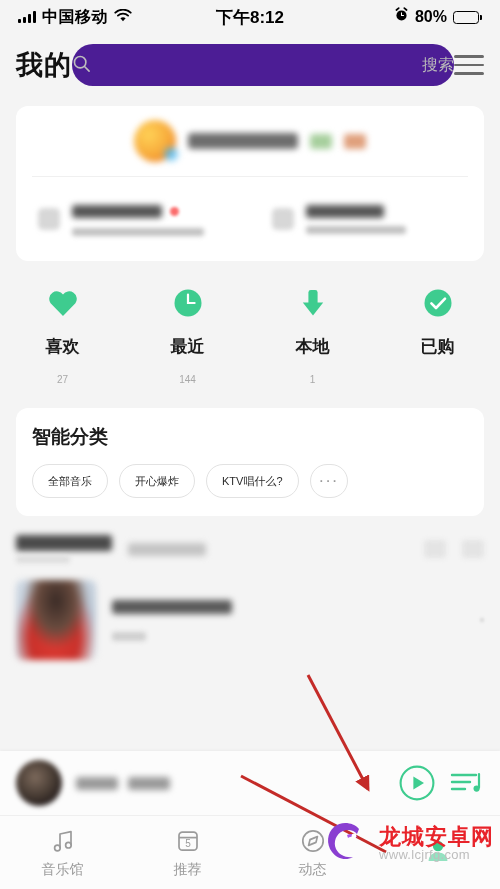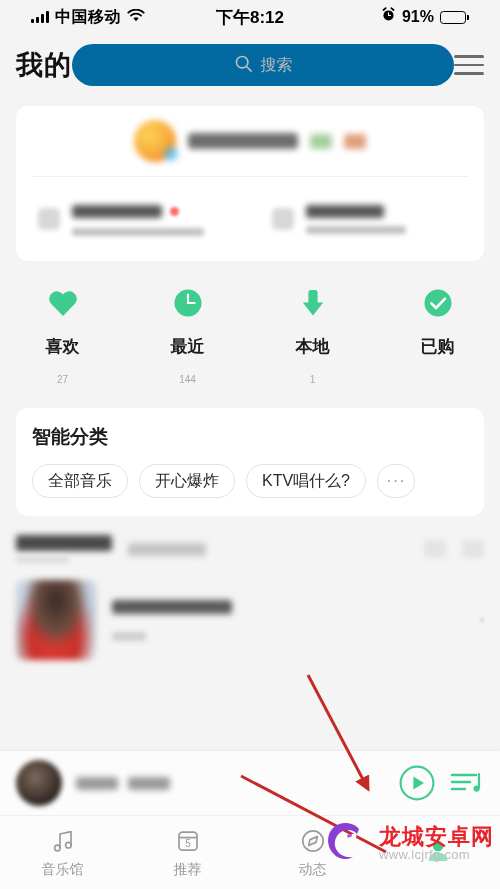--- a/index.html
+++ b/index.html
@@ -7,21 +7,21 @@
     width:500px; height:889px;
     background:#f4f4f4;
     font-family:"Liberation Sans","DejaVu Sans",sans-serif;
     overflow:hidden;
   }
   #app { position:relative; width:500px; height:889px; background:#f4f4f4; }
 
   
   .statusbar{
     height:34px; display:flex; align-items:center;
-    padding:0 31px; background:#f4f4f4; font-size:17px; font-weight:bold; color:#000;
+    padding:0 18px; background:#f4f4f4; font-size:17px; font-weight:bold; color:#000;
   }
   .sb-left{display:flex;align-items:center;gap:6px;}
   .sb-center{position:absolute;left:0;right:0;text-align:center;font-size:17px;font-weight:bold;pointer-events:none;}
   .sb-right{margin-left:auto;display:flex;align-items:center;gap:6px;position:relative;z-index:2;}
   .bars{display:flex;align-items:flex-end;gap:2px;height:12px;}
   .bars i{display:block;width:3px;background:#000;border-radius:1px;}
   .bars i:nth-child(1){height:4px;}
   .bars i:nth-child(2){height:6px;}
   .bars i:nth-child(3){height:9px;}
   .bars i:nth-child(4){height:12px;}
@@ -29,22 +29,22 @@
   .batt{display:flex;align-items:center;}
   .batt-body{width:26px;height:13px;border:1.6px solid #000;border-radius:3.5px;padding:1.4px;}
   .batt-fill{height:100%;background:#000;border-radius:1.5px;}
   .batt-cap{width:2px;height:5px;background:#000;border-radius:0 1px 1px 0;margin-left:1px;}
   .pct{font-size:16px;font-weight:bold;}
 
   
   .header{height:62px;display:flex;align-items:center;padding:0 16px;background:#f4f4f4;}
   .page-title{font-size:27px;font-weight:bold;color:#111;letter-spacing:1px;}
   .searchbar{
-    flex:1;height:42px;background:#0369a1;border-radius:21px;
-    display:flex;align-items:center;justify-content:center;gap:8px;
+    flex:1;height:42px;background:#4c1d95;border-radius:21px;
+    display:flex;align-items:center;justify-content:space-between;gap:8px;
   }
   .search-ph{color:#b9b9b9;font-size:16px;}
   .hamburger{width:30px;display:flex;flex-direction:column;gap:6px;cursor:pointer;}
   .hamburger span{display:block;height:2.6px;background:#6a6a6a;border-radius:2px;}
 
   
   .card{background:#fff;border-radius:12px;margin:0 16px;}
   .profile-card{margin-top:10px;overflow:hidden;}
   .profile-top{height:70px;display:flex;align-items:center;justify-content:center;gap:12px;}
   .avatar-blur{
@@ -75,21 +75,21 @@
   .qicon{height:32px;display:flex;align-items:center;justify-content:center;}
   .qlabel{font-size:17px;font-weight:bold;color:#1c1c1c;}
   .qcount{font-size:10px;color:#a8a8a8;height:16px;}
 
   
   .smart{margin-top:10px;padding:16px 16px 18px;}
   .smart-title{font-size:19px;font-weight:bold;color:#1c1c1c;margin-bottom:14px;}
   .chips{display:flex;align-items:center;gap:11px;}
   .chip{
     border:1px solid #e2e2e2;border-radius:17px;height:34px;
-    display:flex;align-items:center;padding:0 15px;font-size:16px;color:#2b2b2b;cursor:pointer;background:#fff;
+    display:flex;align-items:center;padding:0 15px;font-size:11px;color:#2b2b2b;cursor:pointer;background:#fff;
   }
   .chip.more{width:38px;padding:0;justify-content:center;color:#9a9a9a;font-size:17px;letter-spacing:1px;}
 
   
   .plsec{margin-top:16px;padding:0 16px;}
   .plhead{display:flex;align-items:center;height:34px;gap:16px;}
   .ph-a{width:96px;height:16px;border-radius:3px;background:#4a4a4a;filter:blur(3.2px);}
   .ph-b{width:78px;height:13px;border-radius:3px;background:#c4c4c4;filter:blur(3.2px);}
   .ph-icons{margin-left:auto;display:flex;gap:16px;}
   .ph-ico{width:22px;height:18px;border-radius:3px;background:#e4e4e4;filter:blur(2.6px);}
@@ -169,21 +169,21 @@
     </div>
     <div class="sb-center">下午8:12</div>
     <div class="sb-right">
       <span>
         <svg width="15" height="15" viewBox="0 0 16 16">
           <circle cx="8" cy="9" r="5.4" fill="#000"></circle>
           <path d="M8 6.2V9h2.2" stroke="#fff" stroke-width="1.1" fill="none" stroke-linecap="round"></path>
           <path d="M2.6 3.2 5 1.2M13.4 3.2 11 1.2" stroke="#000" stroke-width="1.8" stroke-linecap="round"></path>
         </svg>
       </span>
-      <span class="pct">91%</span>
+      <span class="pct">80%</span>
       <span class="batt">
         <span class="batt-body"><span class="batt-fill" id="battfill" style="width:75%"></span></span>
         <span class="batt-cap"></span>
       </span>
     </div>
   </div>
 
   <div class="header">
     <div class="page-title">我的</div>
     <div class="searchbar">

